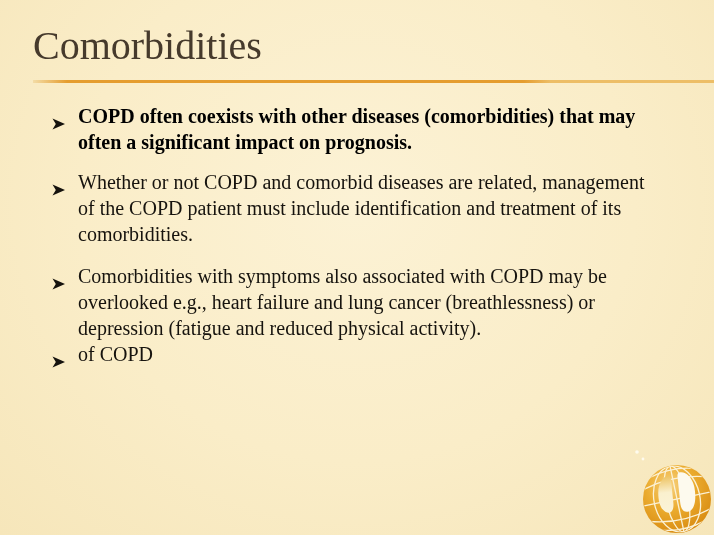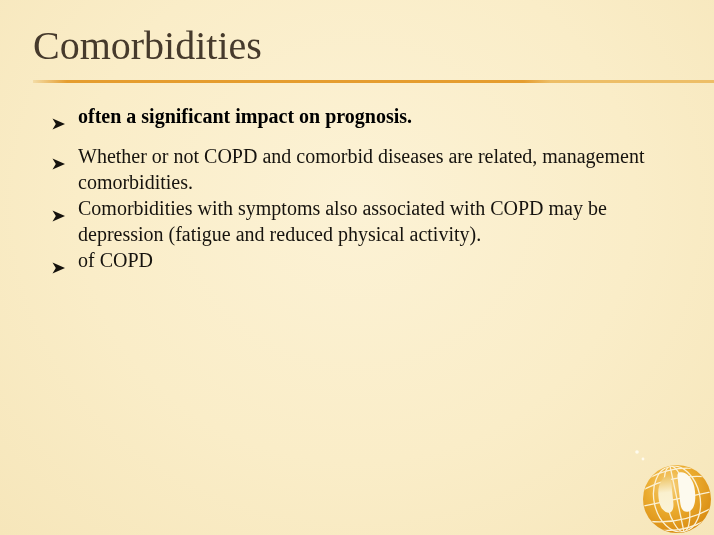--- a/index.html
+++ b/index.html
@@ -44,21 +44,21 @@
   .bullet {
     position: relative;
     padding-left: 26px;
     font-size: 20px;
     line-height: 26px;
     color: var(--text, #16130E);
     white-space: nowrap;
   }
   .bullet.bold { font-weight: 700; color: #000; }
   .bullet:nth-of-type(1) { margin-bottom: 14px; }
-  .bullet:nth-of-type(2) { }
+  .bullet:nth-of-type(2) { margin-bottom: 16px; }
   .bullet:nth-of-type(3) { }
   .marker {
     position: absolute;
     left: 0;
     top: 7px;
     width: 14px;
     height: 12px;
   }
   .logo {
     position: absolute;
@@ -77,41 +77,44 @@
   <div class="divider"></div>
 
   <div class="content">
 
     <div class="bullet bold">
       <span class="marker">
         <svg width="14" height="12" viewBox="0 0 14 12">
             <path d="M0.5,0.5 L13,6 L0.5,11.5 L3.8,6 Z" fill="#15120D"></path>
           </svg>
       </span>
+      <div>COPD often coexists with other diseases (comorbidities) that may</div>
       <div>often a significant impact on prognosis.</div>
       <div></div>
     </div>
 
     <div class="bullet">
       <span class="marker">
         <svg width="14" height="12" viewBox="0 0 14 12">
             <path d="M0.5,0.5 L13,6 L0.5,11.5 L3.8,6 Z" fill="#15120D"></path>
           </svg>
       </span>
       <div>Whether or not COPD and comorbid diseases are related, management</div>
+      <div>of the COPD patient must include identification and treatment of its</div>
       <div>comorbidities.</div>
     </div>
 
     <div class="bullet">
       <span class="marker">
         <svg width="14" height="12" viewBox="0 0 14 12">
             <path d="M0.5,0.5 L13,6 L0.5,11.5 L3.8,6 Z" fill="#15120D"></path>
           </svg>
       </span>
       <div>Comorbidities with symptoms also associated with COPD may be</div>
+      <div>overlooked e.g., heart failure and lung cancer (breathlessness) or</div>
       <div>depression (fatigue and reduced physical activity).</div>
     </div>
 
     <div class="bullet">
       <span class="marker">
         <svg width="14" height="12" viewBox="0 0 14 12">
             <path d="M0.5,0.5 L13,6 L0.5,11.5 L3.8,6 Z" fill="#15120D"></path>
           </svg>
       </span>
       <div>of COPD</div>

